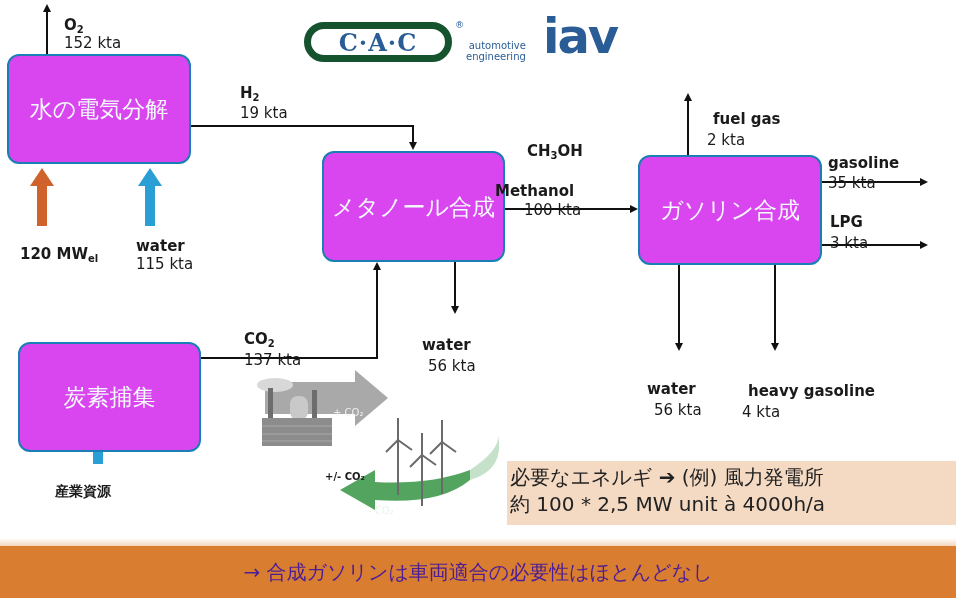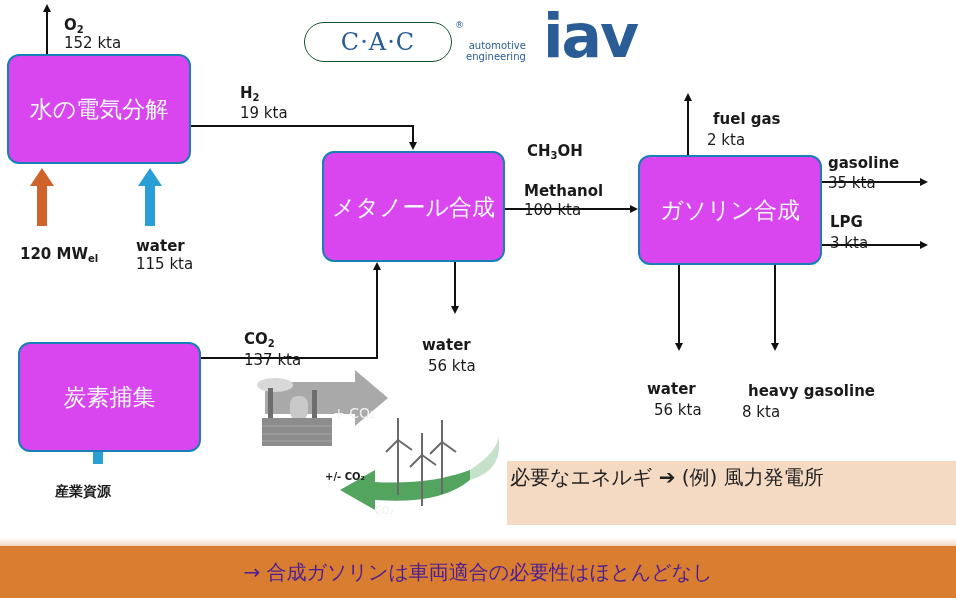--- a/index.html
+++ b/index.html
@@ -5,26 +5,26 @@
   html, body { margin:0; padding:0; }
   body { width:956px; height:598px; position:relative; overflow:hidden; background:#ffffff;
          font-family:"DejaVu Sans", sans-serif; color:#1a1a1a; }
   .box { position:absolute; background:#d946ef; border:2px solid #1a7fb5; border-radius:12px;
          color:#f4f9fc; display:flex; align-items:center; justify-content:center; text-align:center;
          box-sizing:border-box; font-size:23px; line-height:30px; }
   .lbl { position:absolute; font-size:15px; line-height:18px; color:#1a1a1a; white-space:nowrap;margin-top:12px; }
   .lbl.bold { font-weight:bold; }
   sub { font-size:10px; vertical-align:-3px; }
   svg.flow { position:absolute; left:0; top:0; }
-  .logo-cac { position:absolute; left:304px; top:22px; width:148px; height:40px; border:1px solid #14532d;
+  .logo-cac { position:absolute; left:304px; top:22px; width:148px; height:40px; border:7px solid #14532d;
               border-radius:22px; box-sizing:border-box; color:#2a5d95; font-family:"DejaVu Serif", serif;
-              font-weight:normal; font-size:24px; display:flex; align-items:center; justify-content:center; letter-spacing:1px;text-align:center; }
+              font-weight:bold; font-size:24px; display:flex; align-items:center; justify-content:center; letter-spacing:1px;text-align:center; }
   .logo-reg { position:absolute; left:455px; top:20px; font-size:9px; color:#2a5d95; }
   .logo-sub { position:absolute; left:466px; top:40px; font-size:10px; line-height:11px; color:#2a5d95; text-align:right; }
-  .logo-iav { position:absolute; left:543px; top:2px; font-size:60px; line-height:68px; font-weight:bold; color:#2a5d95; letter-spacing:-2px; }
+  .logo-iav { position:absolute; left:543px; top:2px; font-size:48px; line-height:68px; font-weight:bold; color:#2a5d95; letter-spacing:-2px; }
   .energy-box { position:absolute; left:507px; top:461px; width:449px; height:64px; background:#f4d9c3;
                 font-size:20px; line-height:27px; padding:3px 0 0 3px; box-sizing:border-box; color:#222; }
   .bottom-bar { position:absolute; left:0; top:546px; width:956px; height:52px; background:#d97e30;
                 color:#4c1d95; font-size:20px; display:flex; align-items:center; justify-content:center; }
   .bottom-fade { position:absolute; left:0; top:538px; width:956px; height:8px;
                  background:linear-gradient(#ffffff, #f3d6bd); }
 </style>
 </head>
 <body>
 
@@ -100,21 +100,21 @@
         <line x1="422" y1="455" x2="410" y2="467"></line>
         <line x1="422" y1="455" x2="436" y2="465"></line>
       <line x1="442" y1="442" x2="442" y2="494"></line>
       <line x1="442" y1="442" x2="442" y2="420"></line>
         <line x1="442" y1="442" x2="430" y2="454"></line>
         <line x1="442" y1="442" x2="456" y2="452"></line>
     </g>
   </g>
 </svg>
 
-<div class="lbl" style="left:333px;top:392px;font-size:14px;color:#f0f0f0;">+ CO₂</div>
+<div class="lbl" style="left:333px;top:392px;font-size:10px;color:#f0f0f0;">+ CO₂</div>
 <div class="lbl" style="left:325px;top:456px;font-size:10px;font-weight:bold;">+/- CO₂</div>
 <div class="lbl" style="left:368px;top:490px;font-size:10px;color:#e8f5ea;">- CO₂</div>
 
 <div class="box" style="left:7px;top:54px;width:184px;height:110px;">水の電気分解</div>
 <div class="box" style="left:18px;top:294px;width:183px;height:110px;margin-top:48px;">炭素捕集</div>
 <div class="box" style="left:322px;top:151px;width:183px;height:111px;flex-direction:row;">
   <div>メタノール</div>
   <div>合成</div>
 </div>
 <div class="box" style="left:638px;top:155px;width:184px;height:110px;">ガソリン合成</div>
@@ -131,38 +131,39 @@
 
 <div class="lbl bold" style="left:244px;top:318px;"><span>CO</span><sub>2</sub></div>
 <div class="lbl" style="left:244px;top:339px;">137 kta</div>
 
 <div class="lbl bold" style="left:55px;top:470px;font-size:14px;">産業資源</div>
 
 <div class="lbl bold" style="left:422px;top:324px;">water</div>
 <div class="lbl" style="left:428px;top:345px;">56 kta</div>
 
 <div class="lbl bold" style="left:527px;top:130px;"><span>CH</span><sub>3</sub><span>OH</span></div>
-<div class="lbl bold" style="left:524px;top:170px;text-align:right;">Methanol</div>
+<div class="lbl bold" style="left:495px;top:170px;text-align:right;">Methanol</div>
 <div class="lbl" style="left:524px;top:189px;">100 kta</div>
 
 <div class="lbl bold" style="left:713px;top:98px;">fuel gas</div>
 <div class="lbl" style="left:707px;top:119px;">2 kta</div>
 
 <div class="lbl bold" style="left:828px;top:142px;">gasoline</div>
 <div class="lbl" style="left:828px;top:162px;">35 kta</div>
 
 <div class="lbl bold" style="left:830px;top:201px;">LPG</div>
 <div class="lbl" style="left:830px;top:222px;">3 kta</div>
 
 <div class="lbl bold" style="left:647px;top:368px;">water</div>
 <div class="lbl" style="left:654px;top:389px;">56 kta</div>
 
 <div class="lbl bold" style="left:748px;top:370px;">heavy gasoline</div>
-<div class="lbl" style="left:742px;top:391px;">8 kta</div>
+<div class="lbl" style="left:742px;top:391px;">4 kta</div>
 
 <div class="energy-box">
   <div>必要なエネルギ ➔ (例) 風力発電所</div>
+  <div>約 100 * 2,5 MW unit à 4000h/a</div>
 </div>
 
 <div class="bottom-fade"></div>
 <div class="bottom-bar">
   <span>→ 合成ガソリンは車両適合の必要性はほとんどなし</span>
 </div>
 
 </body></html>

